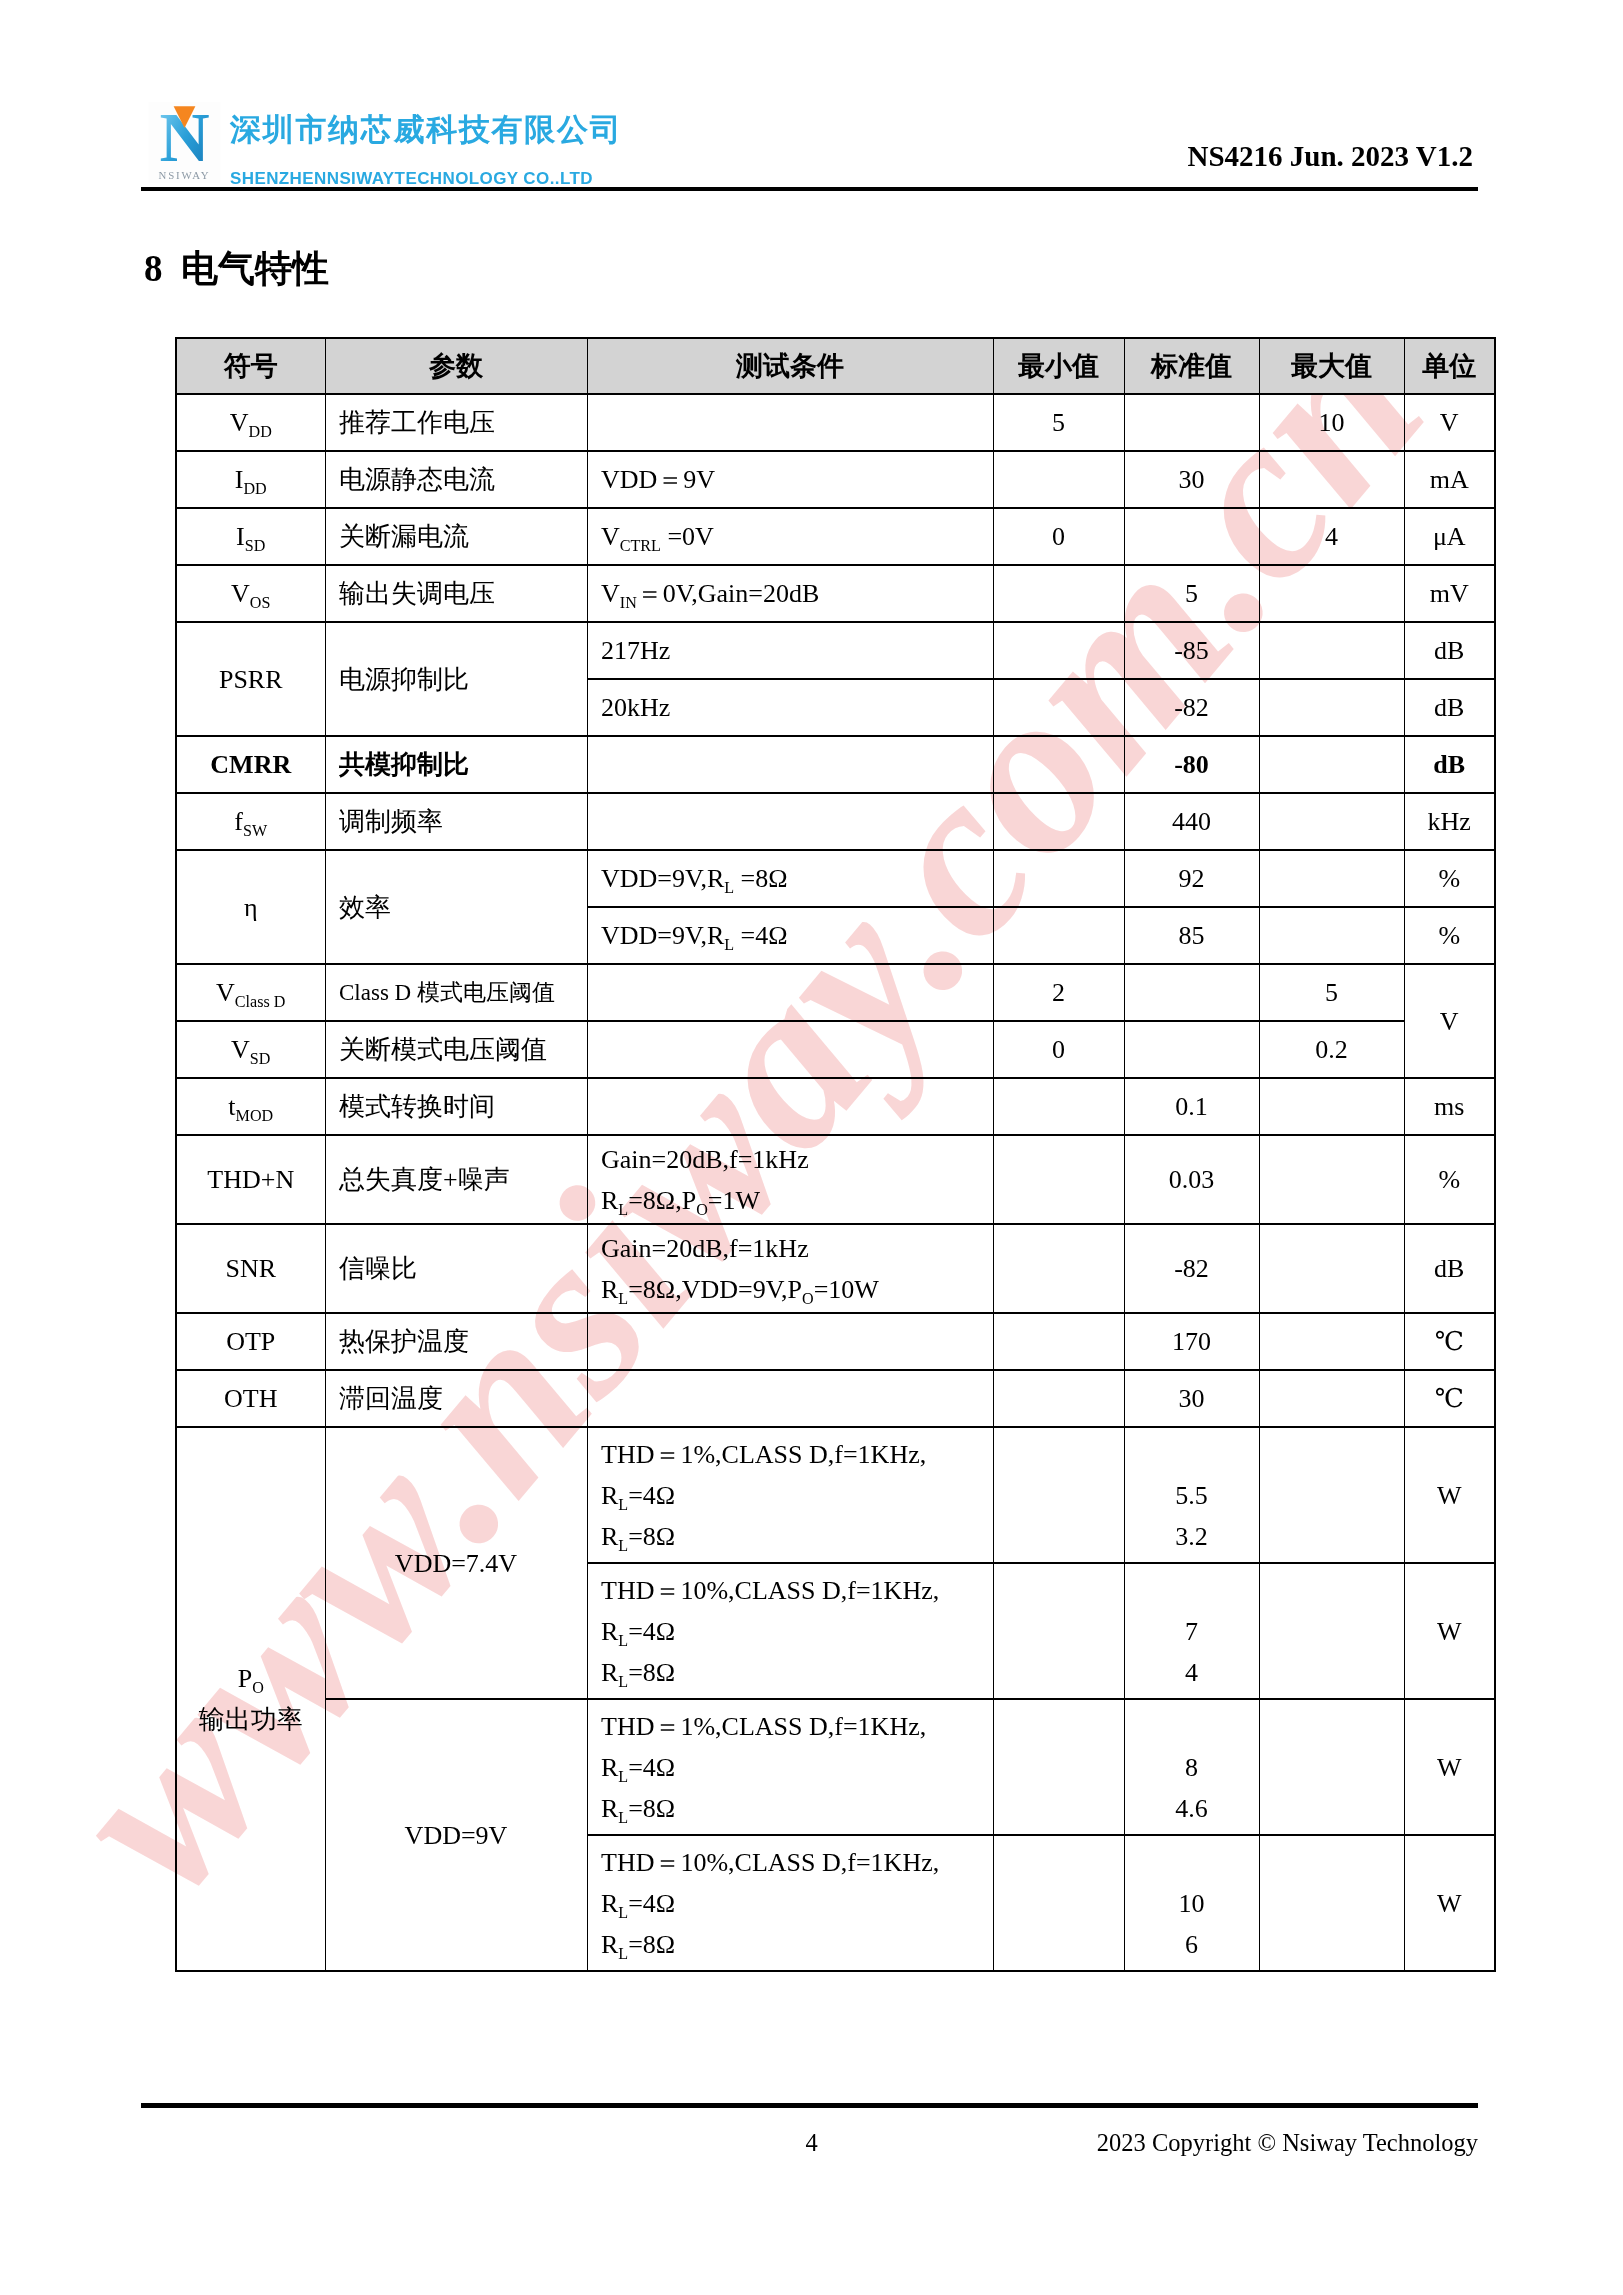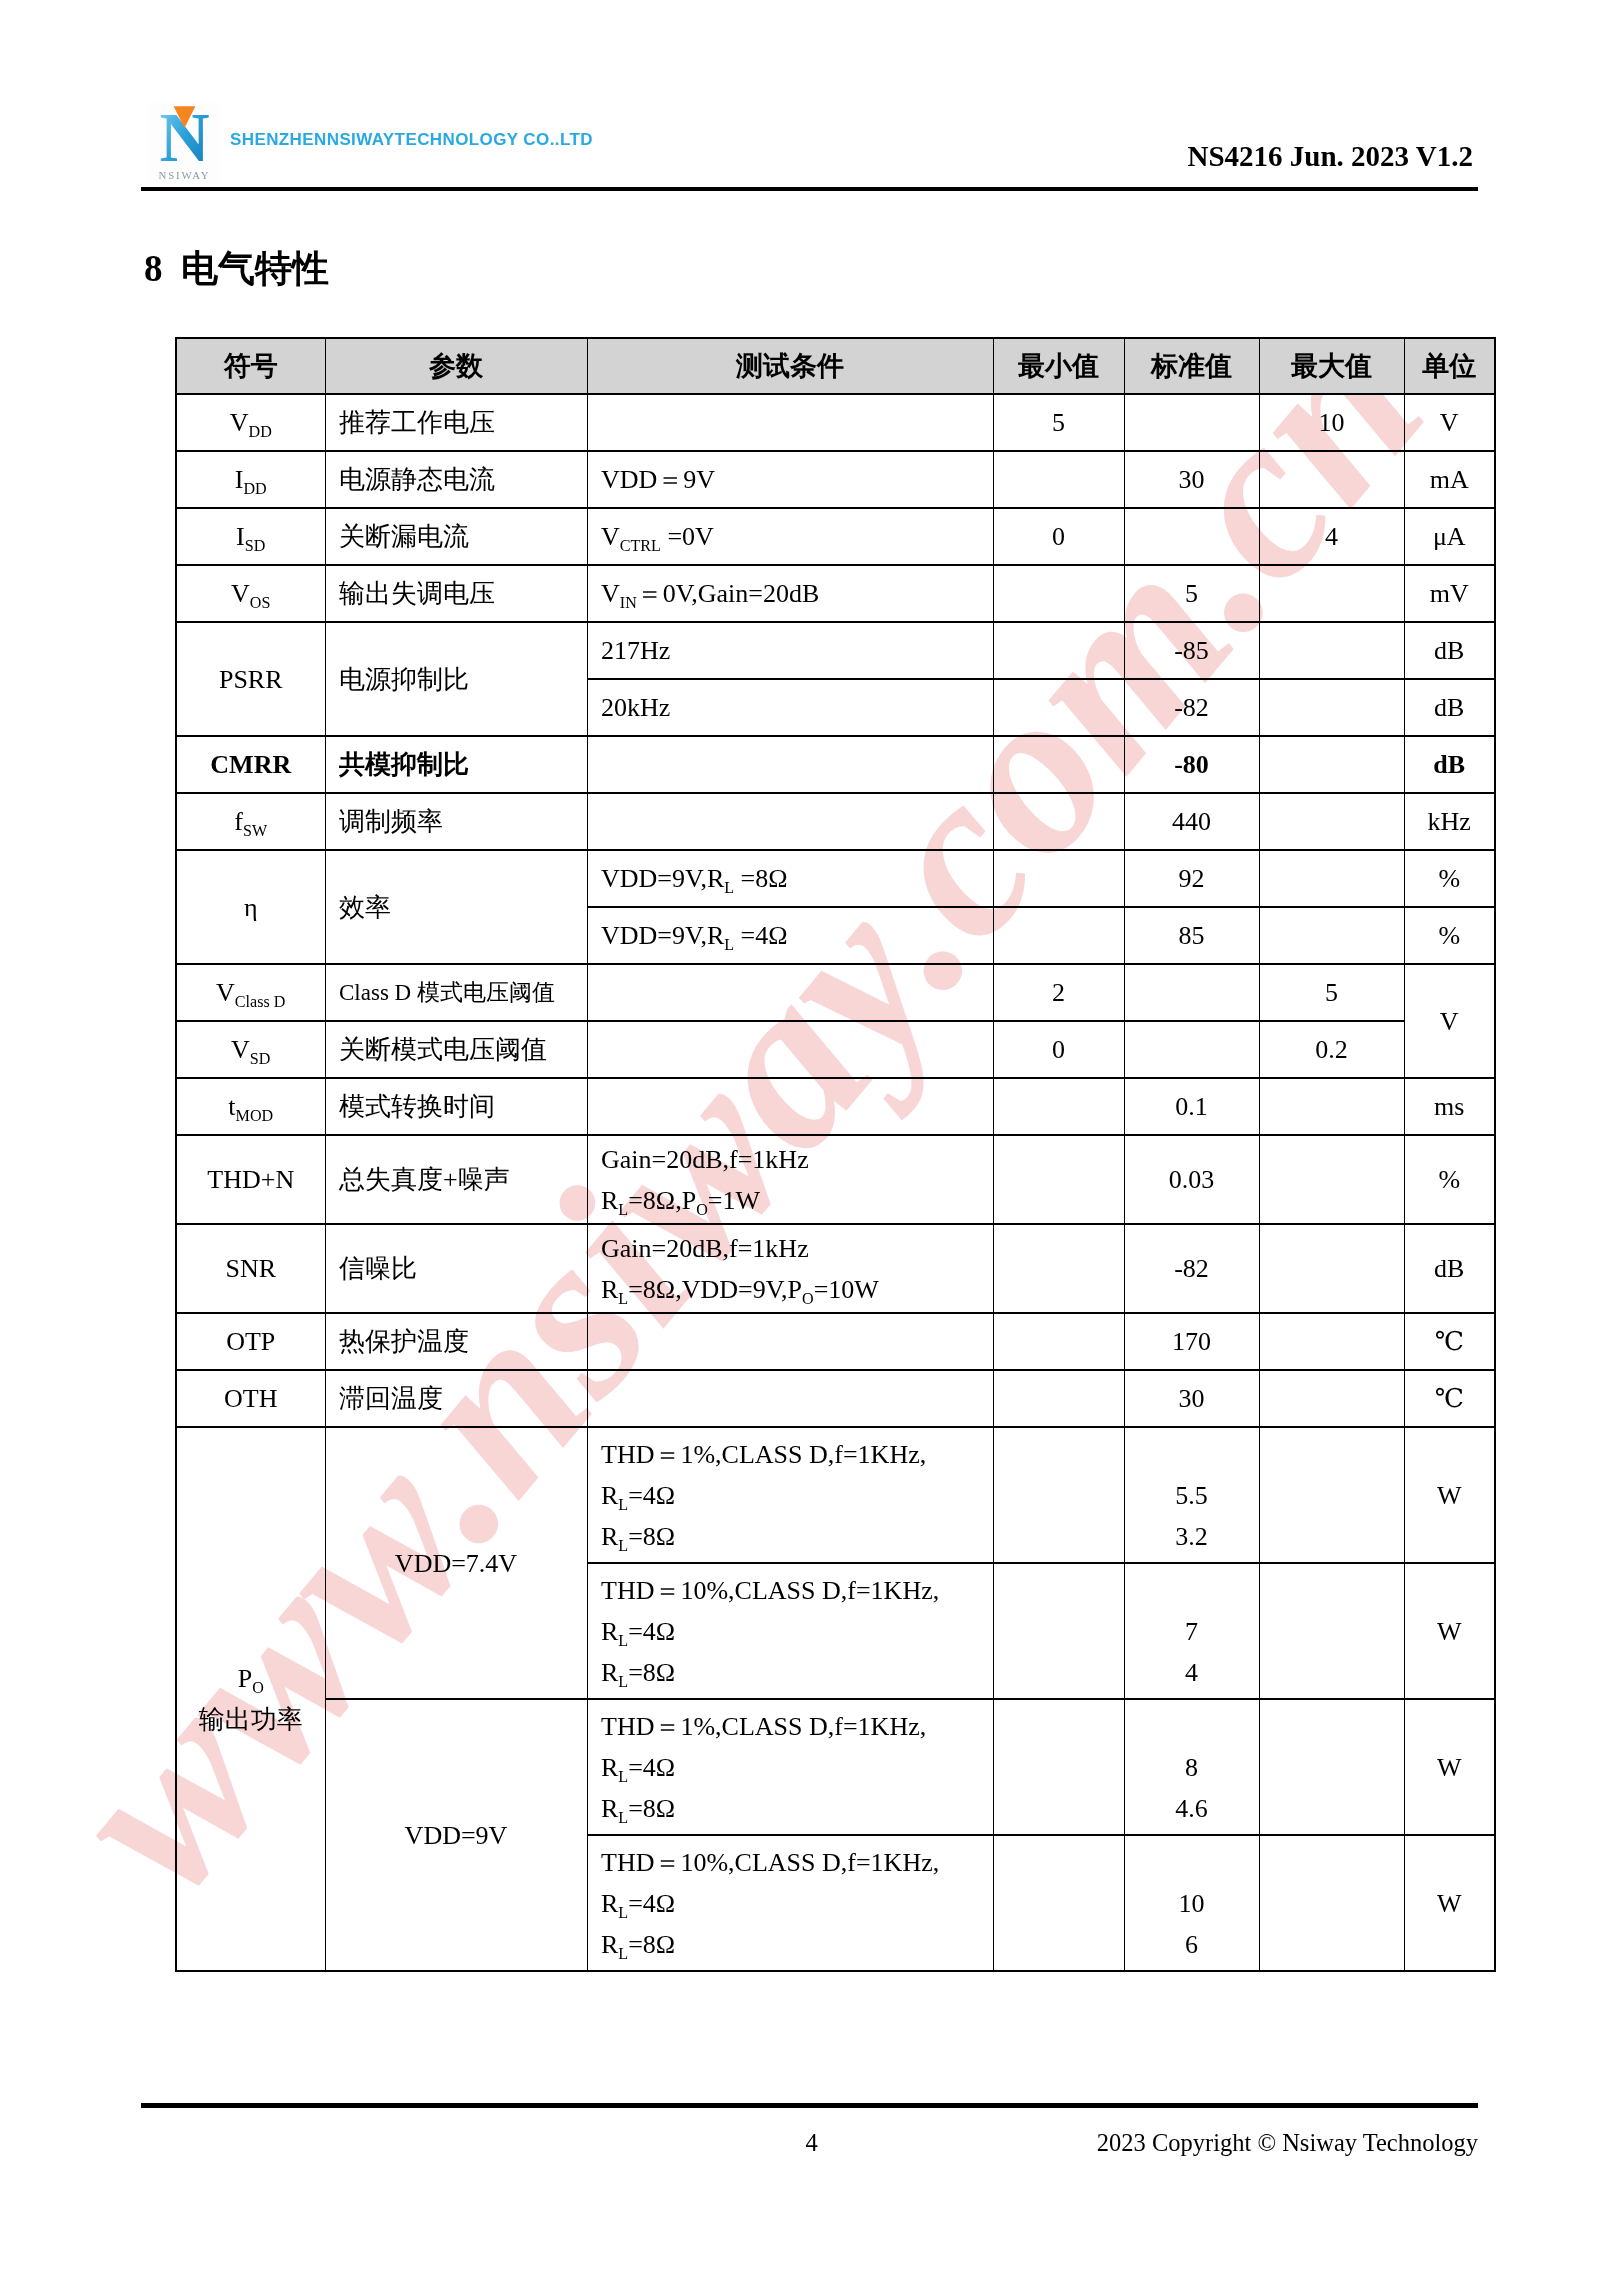--- a/index.html
+++ b/index.html
@@ -72,20 +72,21 @@
           <stop offset="1" stop-color="#1577b5"></stop>
         </linearGradient>
       </defs>
       <rect x="0" y="0" width="100" height="112" fill="#fdfdfd"></rect>
       <text x="50" y="82" text-anchor="middle" font-family="Liberation Serif, serif" font-weight="bold" font-size="96" fill="url(#lgN)">N</text>
       <polygon points="35,6 65,6 50,36" fill="#f5861f"></polygon>
       <text x="50" y="106" text-anchor="middle" font-family="Liberation Serif, serif" font-size="15" letter-spacing="2.5" fill="#8d9aa6">NSIWAY</text>
     </svg>
   </div>
   <div class="layer company">
+    <div class="company-cn">深圳市纳芯威科技有限公司</div>
     <div class="company-en">SHENZHENNSIWAYTECHNOLOGY CO..LTD</div>
   </div>
   <div class="layer doc-ref">NS4216 Jun. 2023 V1.2</div>
   <div class="layer rule rule-top"></div>
 
   <div class="layer section-title">8  电气特性</div>
 
   <table class="spec-table">
     <colgroup>
         <col style="width: 149px;">

